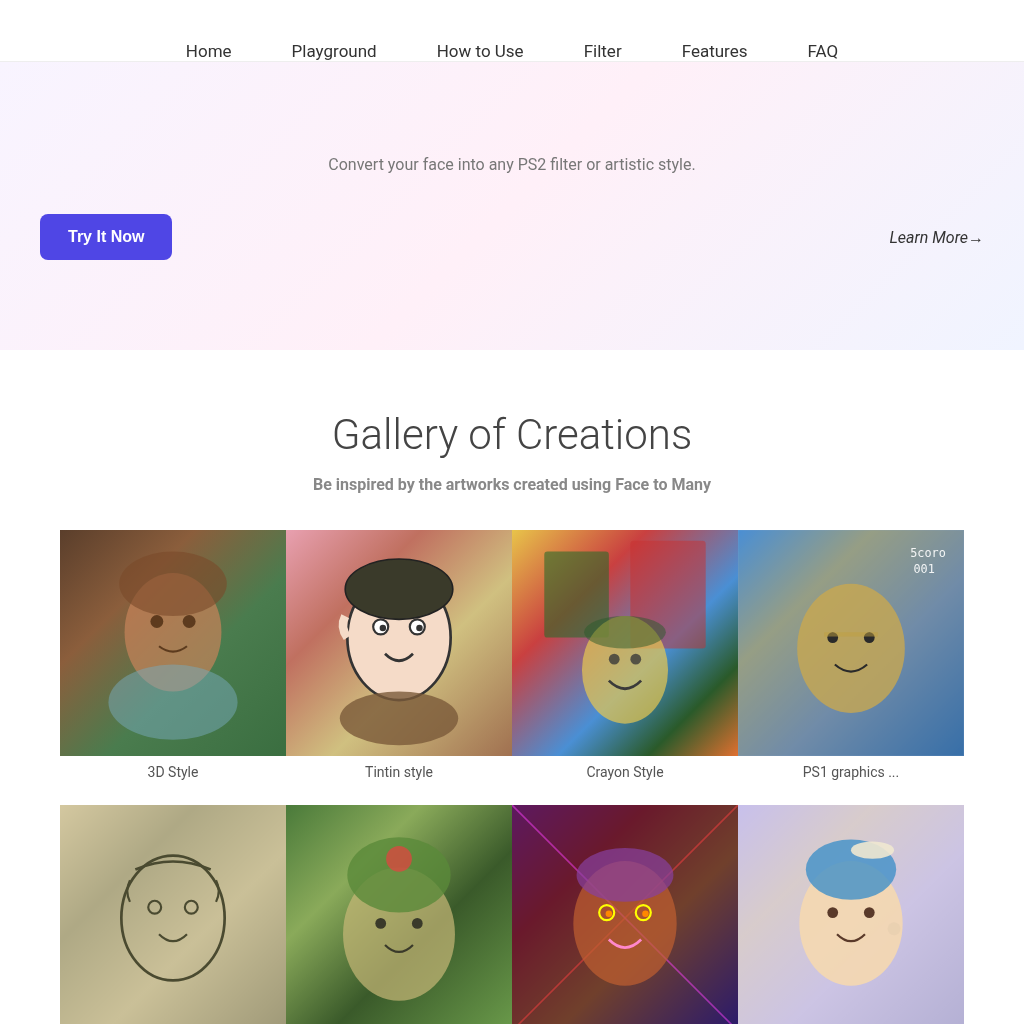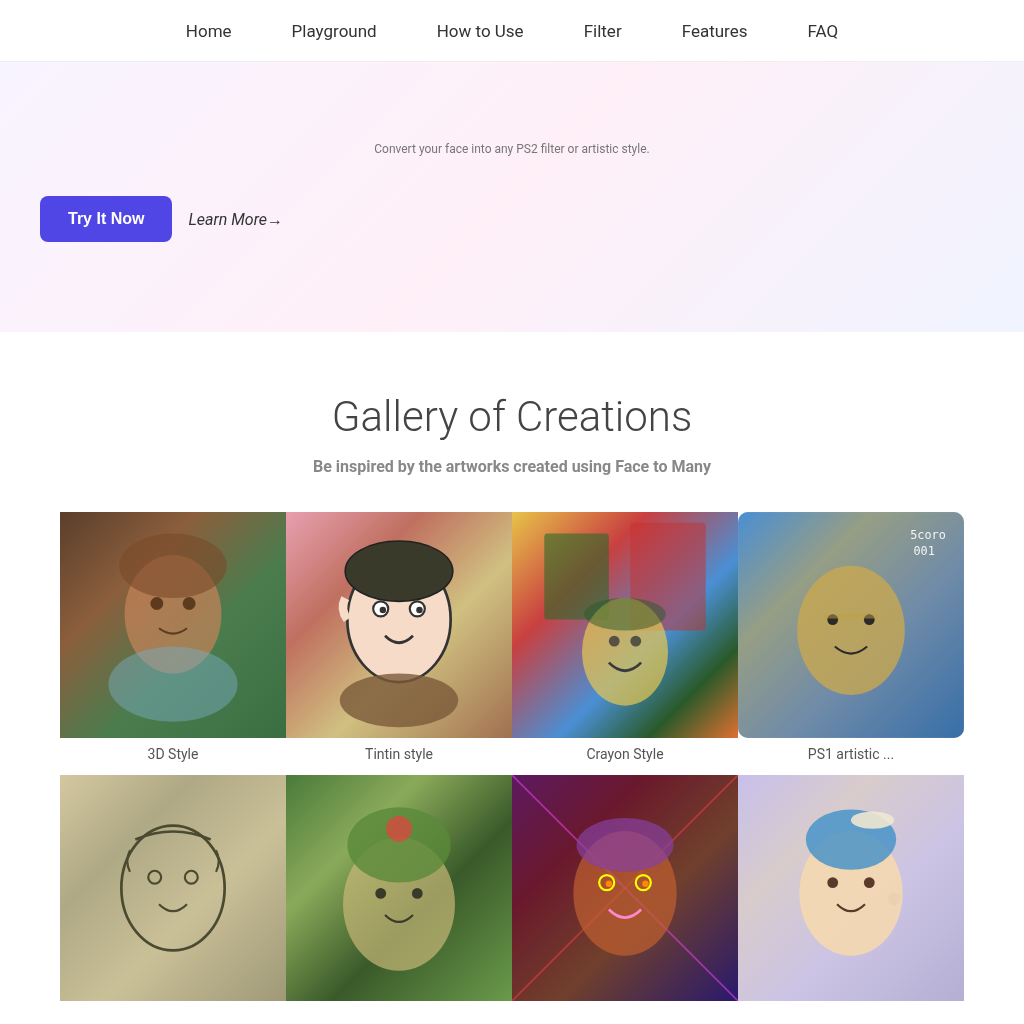--- a/index.html
+++ b/index.html
@@ -9,21 +9,21 @@
     }
     body {
       font-family: -apple-system, BlinkMacSystemFont, 'Segoe UI', Roboto, sans-serif;
       background: #fff;
       color: #333;
     }
     
     nav {
       display: flex;
       justify-content: center;
-      align-items: center;
+      align-items: flex-end;
       gap: 60px;
       padding: 0 40px;
       height: 62px;
       border-bottom: 1px solid #eee;
       background: #fff;
     }
     nav a {
       text-decoration: none;
       color: #333;
       font-size: 17px;
@@ -36,27 +36,28 @@
       padding: 80px 40px 90px;
     }
     .hero h1 {
       font-size: 58px;
       font-weight: 800;
       color: #2a2a4a;
       margin-bottom: 20px;
       letter-spacing: -1px;
     }
     .hero p {
-      font-size: 12px;
+      font-size: 16px;
       color: #777;
       margin-bottom: 40px;
+      margin-top: 13px;
     }
     .hero-buttons {
       display: flex;
-      justify-content: flex-start;
+      justify-content: space-between;
       align-items: center;
       gap: 16px;
     }
     .btn-primary {
       background: #4f46e5;
       color: #fff;
       border: none;
       border-radius: 8px;
       padding: 14px 28px;
       font-size: 16px;
@@ -103,28 +104,28 @@
     }
     .gallery-item .img-box {
       width: 100%;
       aspect-ratio: 1 / 1;
       overflow: hidden;
       position: relative;
     }
     .gallery-item .label {
       font-size: 14px;
       color: #555;
-      padding: 8px 0 13px;
+      padding: 8px 0 25px;
       text-align: center;
     }
     
     .img-3d { background: linear-gradient(135deg, #5a3e2b 0%, #8b5e3c 30%, #4a7c4e 60%, #3a6e40 100%); }
     .img-crayon { background: linear-gradient(135deg, #e8c44a 0%, #c94040 30%, #4a8fd4 60%, #2a5a2a 80%, #e07030 100%); }
     .img-tintin { background: linear-gradient(135deg, #e8a0b0 0%, #c07060 30%, #d0c080 60%, #a07050 100%); }
-    .img-ps1 { background: linear-gradient(135deg, #4a8fd4 0%, #c8a850 30%, #8a8a8a 60%, #2a5a8a 100%); border-radius: 10px; }
+    .img-ps1 { background: linear-gradient(135deg, #4a8fd4 0%, #c8a850 30%, #8a8a8a 60%, #2a5a8a 100%); }
     .img-sketch { background: linear-gradient(135deg, #d4c8a0 0%, #8a8a6a 30%, #c0b890 60%, #6a6a50 100%); }
     .img-green { background: linear-gradient(135deg, #4a7a3a 0%, #8aaa5a 30%, #3a5a2a 60%, #6a9a4a 100%); }
     .img-neon { background: linear-gradient(135deg, #c040c0 0%, #e04040 30%, #f0a040 60%, #4040e0 100%); }
     .img-vermeer { background: linear-gradient(135deg, #c8c0f0 0%, #e8d8b0 30%, #d0c8e0 60%, #a0a0c0 100%); }
 
     
     .img-box svg {
       position: absolute;
       top: 0; left: 0;
       width: 100%;
@@ -210,21 +211,21 @@
           <ellipse cx="105" cy="110" rx="50" ry="60" fill="#c8a850" opacity="0.8"></ellipse>
           <circle cx="88" cy="100" r="5" fill="#2a2a2a"></circle>
           <circle cx="122" cy="100" r="5" fill="#2a2a2a"></circle>
           <rect x="80" y="95" width="50" height="4" fill="#c0a040" opacity="0.5"></rect>
           <path d="M90 125 Q105 138 120 125" stroke="#2a2a2a" stroke-width="2" fill="none"></path>
           <text x="160" y="25" font-size="11" fill="white" font-family="monospace" opacity="0.9">5coro</text>
           <text x="163" y="40" font-size="11" fill="white" font-family="monospace" opacity="0.9">001</text>
           <rect x="0" y="0" width="210" height="210" fill="none" stroke="#88aacc" stroke-width="1" opacity="0.3"></rect>
         </svg>
       </div>
-      <span class="label">PS1 artistic ...</span>
+      <span class="label">PS1 graphics ...</span>
     </div>
 
     <div class="gallery-item">
       <div class="img-box img-sketch">
         <svg viewBox="0 0 210 210" xmlns="http://www.w3.org/2000/svg">
           <rect x="0" y="0" width="210" height="210" fill="#d4c8a0" opacity="0.5"></rect>
           <ellipse cx="105" cy="105" rx="48" ry="58" fill="none" stroke="#4a4a30" stroke-width="2.5"></ellipse>
           <circle cx="88" cy="95" r="6" fill="none" stroke="#4a4a30" stroke-width="2"></circle>
           <circle cx="122" cy="95" r="6" fill="none" stroke="#4a4a30" stroke-width="2"></circle>
           <path d="M92 120 Q105 133 118 120" stroke="#4a4a30" stroke-width="2" fill="none"></path>

